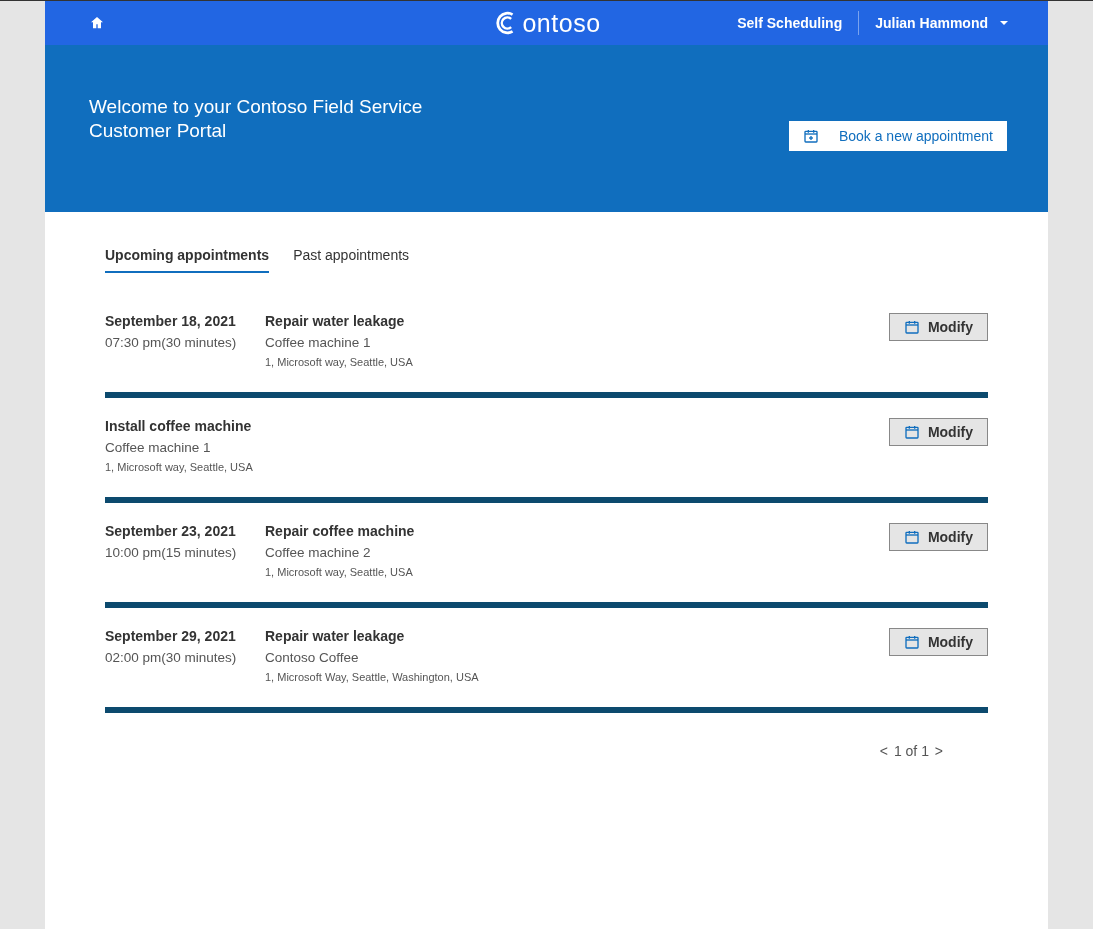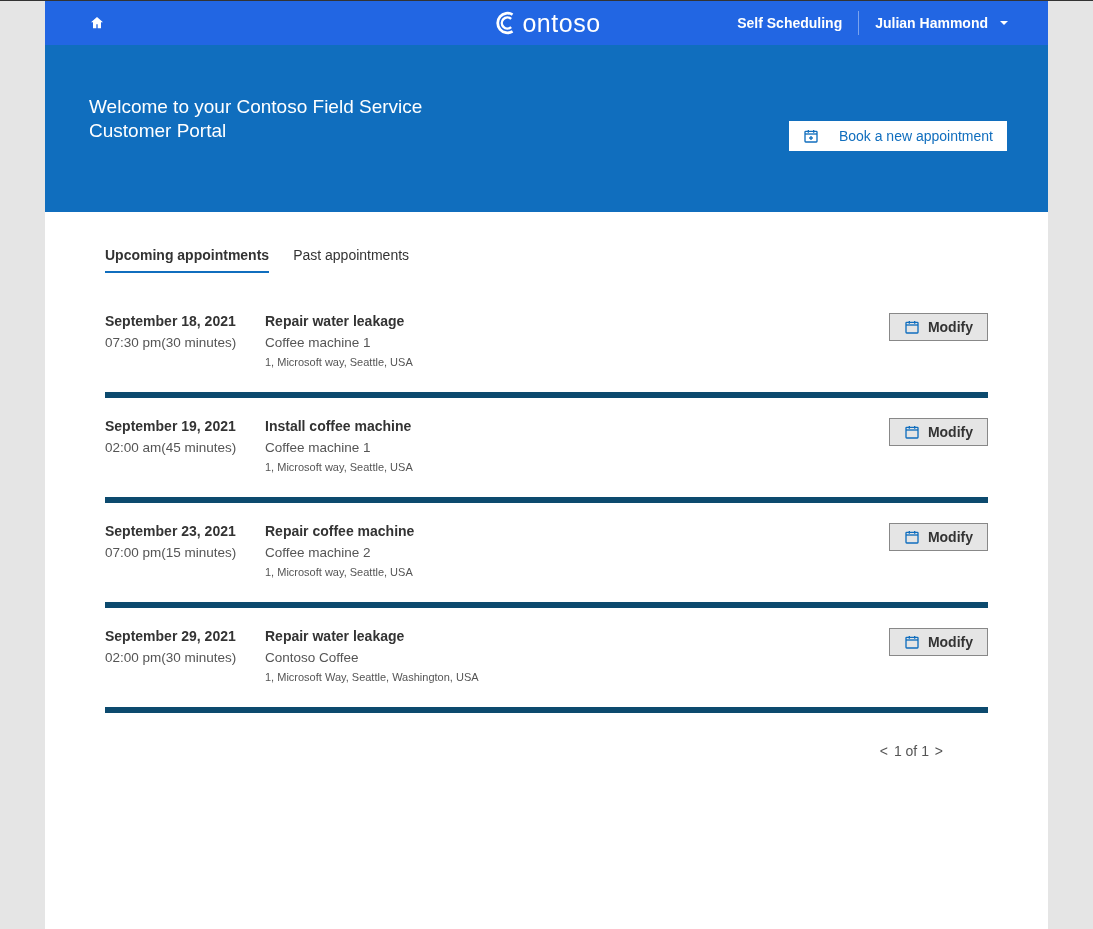--- a/index.html
+++ b/index.html
@@ -261,43 +261,39 @@
             <svg width="16" height="16" viewBox="0 0 24 24" fill="none" stroke="currentColor" stroke-width="2">
               <rect x="3" y="5" width="18" height="16" rx="1"></rect>
               <line x1="3" y1="9" x2="21" y2="9"></line>
               <line x1="8" y1="3" x2="8" y2="7"></line>
               <line x1="16" y1="3" x2="16" y2="7"></line>
             </svg>
             <span>Modify</span>
           </button>
         </div>
         <div class="appointment">
-          <div class="appt-date">
-            <div class="appt-date-main">September 19, 2021</div>
-            <div class="appt-time-row"><span class="time">02:00 am</span><span>(45 minutes)</span></div>
-          </div>
           <div class="appt-details">
             <div class="appt-title">Install coffee machine</div>
             <div class="appt-sub">Coffee machine 1</div>
             <div class="appt-addr">1, Microsoft way, Seattle, USA</div>
           </div>
           <button class="modify-btn">
             <svg width="16" height="16" viewBox="0 0 24 24" fill="none" stroke="currentColor" stroke-width="2">
               <rect x="3" y="5" width="18" height="16" rx="1"></rect>
               <line x1="3" y1="9" x2="21" y2="9"></line>
               <line x1="8" y1="3" x2="8" y2="7"></line>
               <line x1="16" y1="3" x2="16" y2="7"></line>
             </svg>
             <span>Modify</span>
           </button>
         </div>
         <div class="appointment">
           <div class="appt-date">
             <div class="appt-date-main">September 23, 2021</div>
-            <div class="appt-time-row"><span class="time">07:00 pm</span><span>(15 minutes)</span></div>
+            <div class="appt-time-row"><span class="time">10:00 pm</span><span>(15 minutes)</span></div>
           </div>
           <div class="appt-details">
             <div class="appt-title">Repair coffee machine</div>
             <div class="appt-sub">Coffee machine 2</div>
             <div class="appt-addr">1, Microsoft way, Seattle, USA</div>
           </div>
           <button class="modify-btn">
             <svg width="16" height="16" viewBox="0 0 24 24" fill="none" stroke="currentColor" stroke-width="2">
               <rect x="3" y="5" width="18" height="16" rx="1"></rect>
               <line x1="3" y1="9" x2="21" y2="9"></line>

